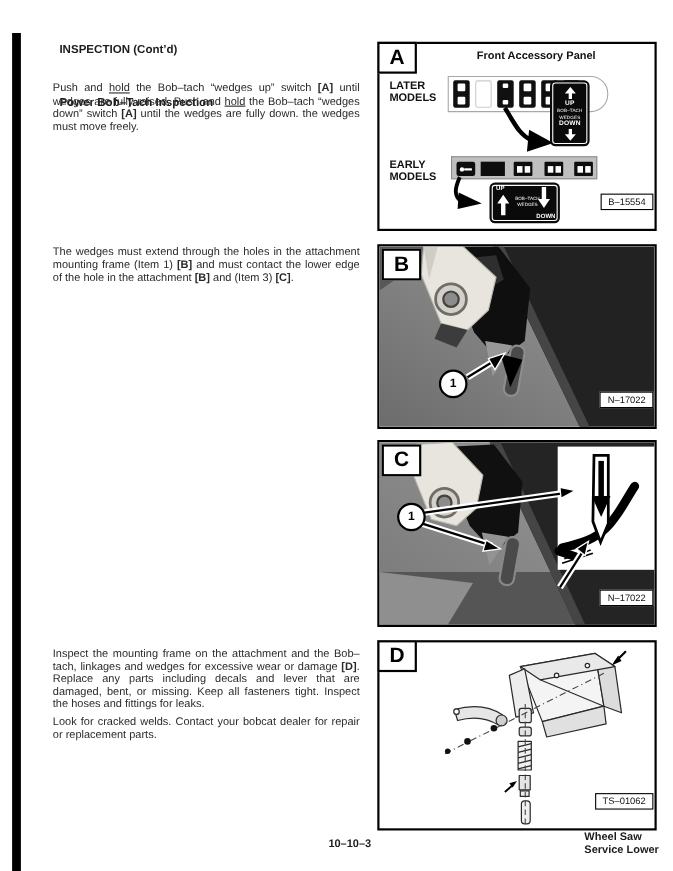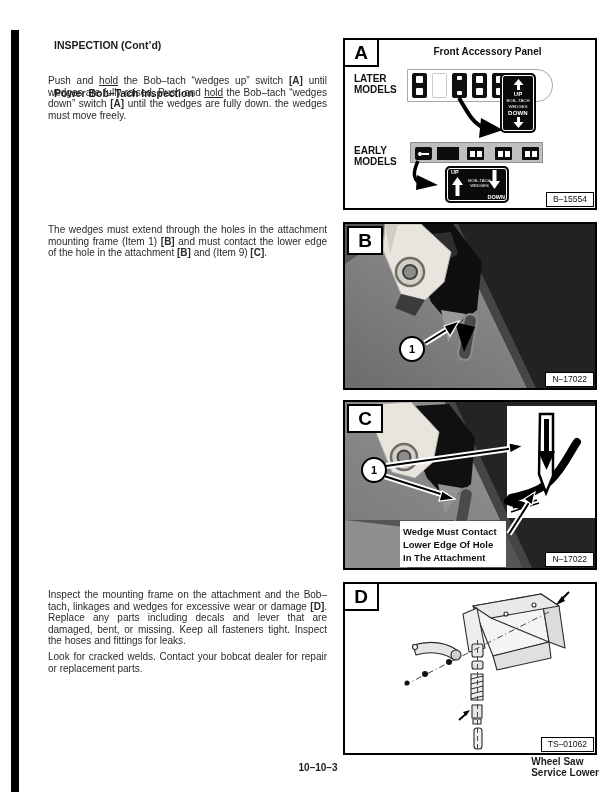--- a/index.html
+++ b/index.html
@@ -10,21 +10,21 @@
   .h1,.h2{position:absolute;left:54px;font-size:10.5px;font-weight:bold;color:#1c1c1c;white-space:nowrap;}
   .para{position:absolute;left:48px;width:279px;font-size:10px;line-height:11.6px;
         text-align:justify;color:#2a2a2a;}
   
   .panel{position:absolute;left:343px;width:254px;border:2px solid #000;background:#fff;box-sizing:border-box;}
   .figlabel{position:absolute;width:36px;height:29px;background:#fff;border:2px solid #000;
             display:flex;align-items:center;justify-content:center;font-size:19px;font-weight:bold;
             box-sizing:border-box;z-index:6;color:#000;}
   .flush{left:-2px;top:-2px;}
   .inset-lab{left:2px;top:2px;}
-  .fignum{position:absolute;right:1px;bottom:1px;background:#fff;border:1.5px solid #000;
+  .fignum{position:absolute;right:1px;bottom:17px;background:#fff;border:1.5px solid #000;
           font-size:8.5px;padding:1px 6px 2px 6px;z-index:6;color:#111;}
   .callout{position:absolute;width:22px;height:22px;border-radius:50%;background:#fff;border:2px solid #000;
            display:flex;align-items:center;justify-content:center;font-size:11px;font-weight:bold;z-index:5;color:#000;}
   .photo{position:absolute;left:0;top:0;z-index:0;}
   
   .fa-title{position:absolute;left:36px;right:1px;top:6px;text-align:center;font-weight:bold;font-size:10px;color:#111;}
   .models{position:absolute;left:9px;width:52px;font-weight:bold;font-size:10px;line-height:11px;color:#111;}
   .strip-later{position:absolute;left:62px;top:29px;width:146px;height:33px;background:#fff;
                border:1px solid #a8a8a8;border-radius:0 16px 16px 0;box-sizing:border-box;}
   .strip-early{position:absolute;left:65px;top:102px;width:133px;height:21px;background:#bfbfbf;
@@ -62,21 +62,21 @@
 </head>
 <body>
 
 <div class="page">
 
   <div class="spine"></div>
 
   <div class="h1" style="top:39px;">INSPECTION (Cont’d)</div>
   <div class="h2" style="top:71px;margin-top:16px;">Power Bob–Tach Inspection</div>
   <div class="para" style="top:75px;"><span>Push and </span><span style="text-decoration: underline;">hold</span><span> the Bob–tach “wedges up” switch </span><span style="font-weight: bold;">[A]</span><span> until wedges are fully raised. Push and </span><span style="text-decoration: underline;">hold</span><span> the Bob–tach “wedges down” switch </span><span style="font-weight: bold;">[A]</span><span> until the wedges are fully down. the wedges must move freely.</span></div>
-  <div class="para" style="top:224px;"><span>The wedges must extend through the holes in the attachment mounting frame (Item 1) </span><span style="font-weight: bold;">[B]</span><span> and must contact the lower edge of the hole in the attachment </span><span style="font-weight: bold;">[B]</span><span> and (Item 9) </span><span style="font-weight: bold;">[C]</span><span>.</span></div>
+  <div class="para" style="top:224px;"><span>The wedges must extend through the holes in the attachment mounting frame (Item 1) </span><span style="font-weight: bold;">[B]</span><span> and must contact the lower edge of the hole in the attachment </span><span style="font-weight: bold;">[B]</span><span> and (Item 3) </span><span style="font-weight: bold;">[C]</span><span>.</span></div>
   <div class="para" style="top:651px;"><span>Look for cracked welds. Contact your bobcat dealer for repair or replacement parts.</span></div>
   <div class="para" style="top:589px;"><span>Inspect the mounting frame on the attachment and the Bob–tach, linkages and wedges for excessive wear or damage </span><span style="font-weight: bold;">[D]</span><span>. Replace any parts including decals and lever that are damaged, bent, or missing. Keep all fasteners tight. Inspect the hoses and fittings for leaks.</span></div>
 
   <div class="panel" style="top:38px;height:172px;">
     <div class="figlabel flush">A</div>
     <div class="fa-title">Front Accessory Panel</div>
 
     <div class="models" style="top:33px;">LATER MODELS</div>
     <div class="strip-later">
       <div class="rocker" style="left:4px;">
@@ -234,25 +234,20 @@
 
       <line x1="41" y1="64" x2="170" y2="46" stroke="#fff" stroke-width="6"></line>
       <line x1="41" y1="64" x2="170" y2="46" stroke="#000" stroke-width="2"></line>
       <polygon points="178,44 164,41 165,51" fill="#000" stroke="#fff" stroke-width="1.2"></polygon>
       <line x1="39" y1="74" x2="102" y2="94" stroke="#fff" stroke-width="6"></line>
       <line x1="39" y1="74" x2="102" y2="94" stroke="#000" stroke-width="2"></line>
       <polygon points="110,97 97,89 94,99" fill="#000" stroke="#fff" stroke-width="1.2"></polygon>
     </svg>
     <div class="figlabel inset-lab">C</div>
     <div class="callout" style="left:16px;top:55px;">1</div>
-    <div class="note-box">
-      <div>Wedge Must Contact</div>
-      <div>Lower Edge Of Hole</div>
-      <div>In The Attachment</div>
-    </div>
     <div class="fignum">N–17022</div>
   </div>
 
   <div class="panel" style="top:582px;height:173px;">
     <svg class="photo" width="250" height="169" viewBox="0 0 250 169">
       <g stroke="#2a2a2a" stroke-width="1.1" fill="#f4f4f4" stroke-linejoin="round">
 
         <polygon points="128,22 196,10 204,58 148,72"></polygon>
         <polygon points="196,10 214,22 220,64 204,58" fill="#dcdcdc"></polygon>
         <polygon points="128,22 196,10 214,22 146,34" fill="#e9e9e9"></polygon>

